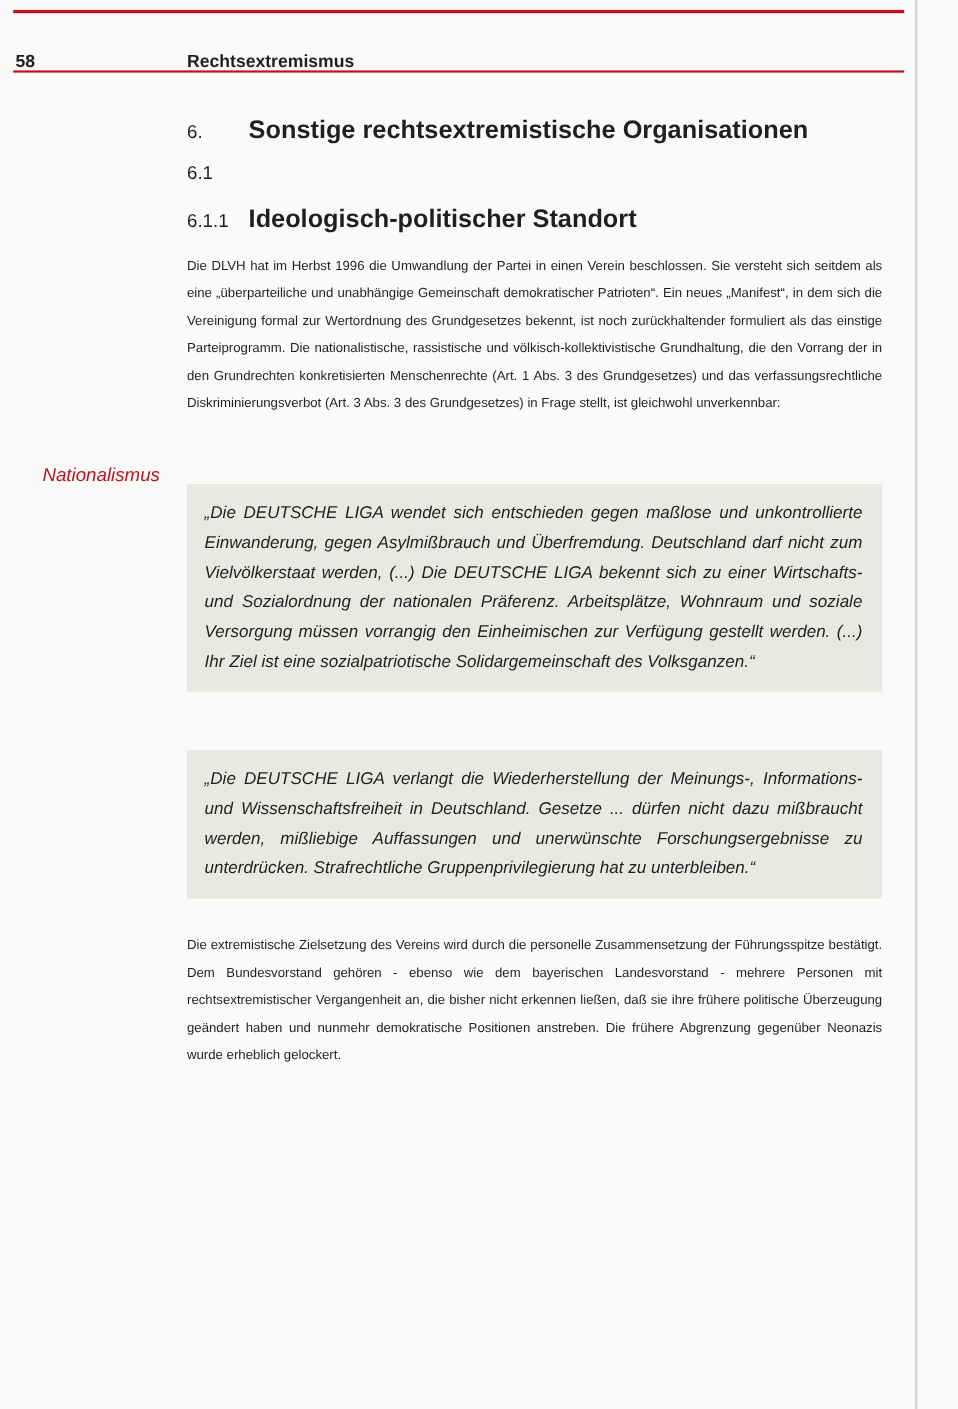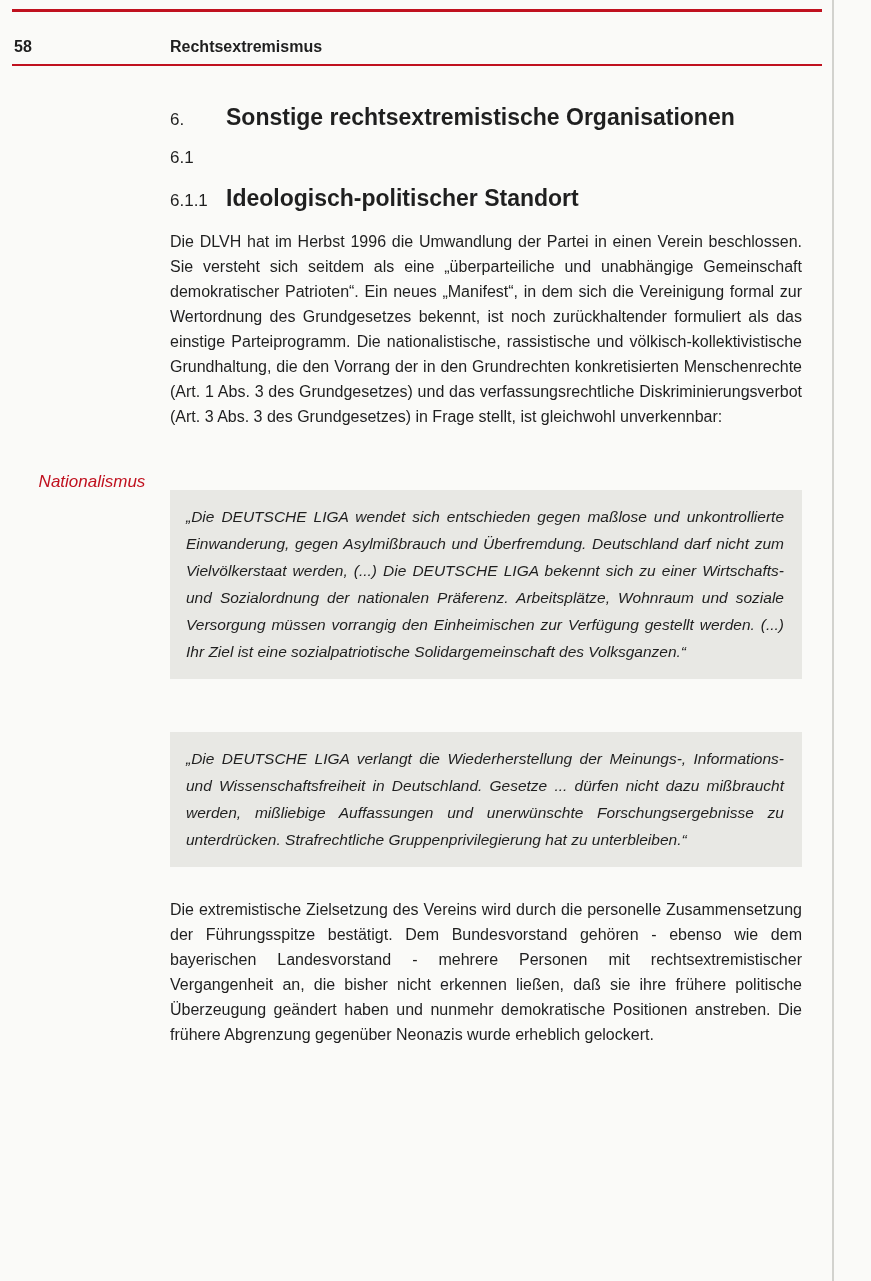--- a/index.html
+++ b/index.html
@@ -37,21 +37,21 @@
   }
   .edge-shadow {
     position: absolute;
     top: 0; left: 832px;
     width: 2px; height: 1281px;
     background: #d2d2ce;
   }
 
   .header {
     position: absolute;
-    top: 38px; left: 14px;
+    top: 48px; left: 14px;
     width: 808px;
     display: flex;
     align-items: flex-start;
   }
   .page-num {
     width: 156px;
     font-size: 16px;
     font-weight: bold;
   }
   .running-header {
@@ -83,21 +83,21 @@
     flex: 0 0 56px;
     font-size: 17px;
     font-weight: normal;
   }
   .heading .h-title {
     font-size: 23px;
     font-weight: bold;
   }
 
   .body-par {
-    font-size: 16px;
+    font-size: 12px;
     line-height: 25px;
     text-align: justify;
     margin-bottom: 18px;
   }
 
   .quote-block {
     background: var(--quote-bg);
     padding: 13px 18px 14px 16px;
     margin-bottom: 20px;
     margin-top: 33px;

